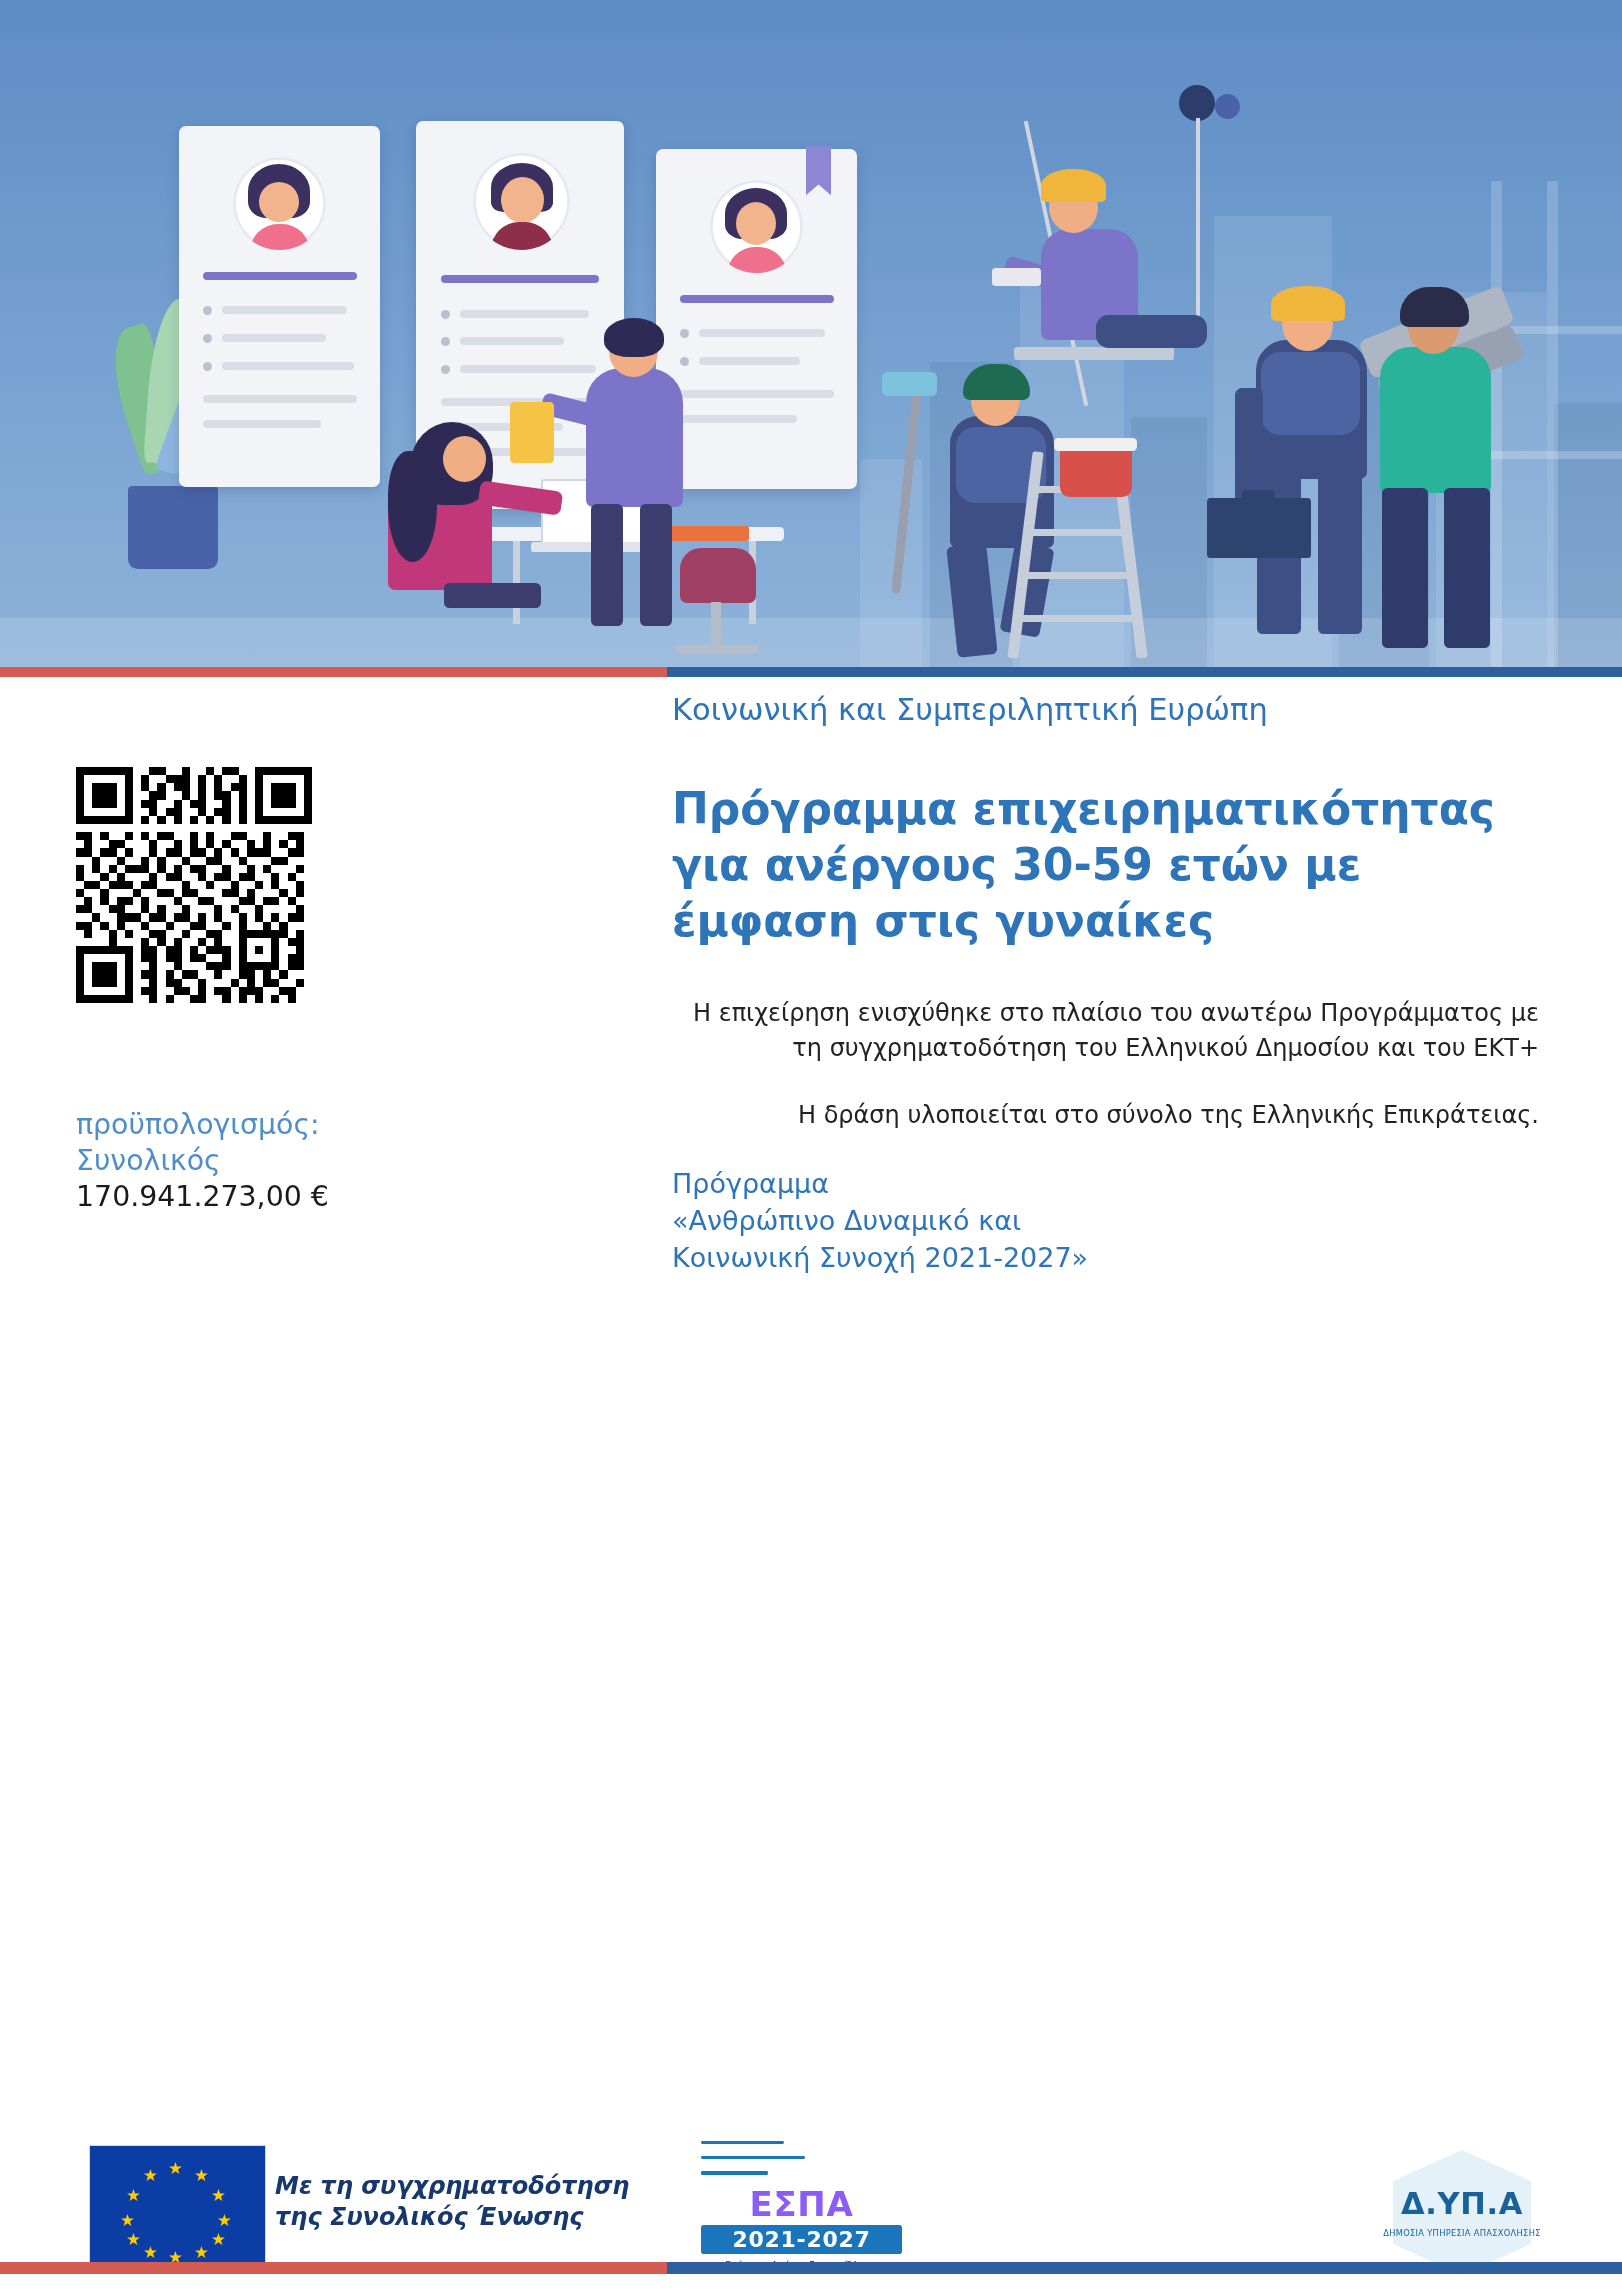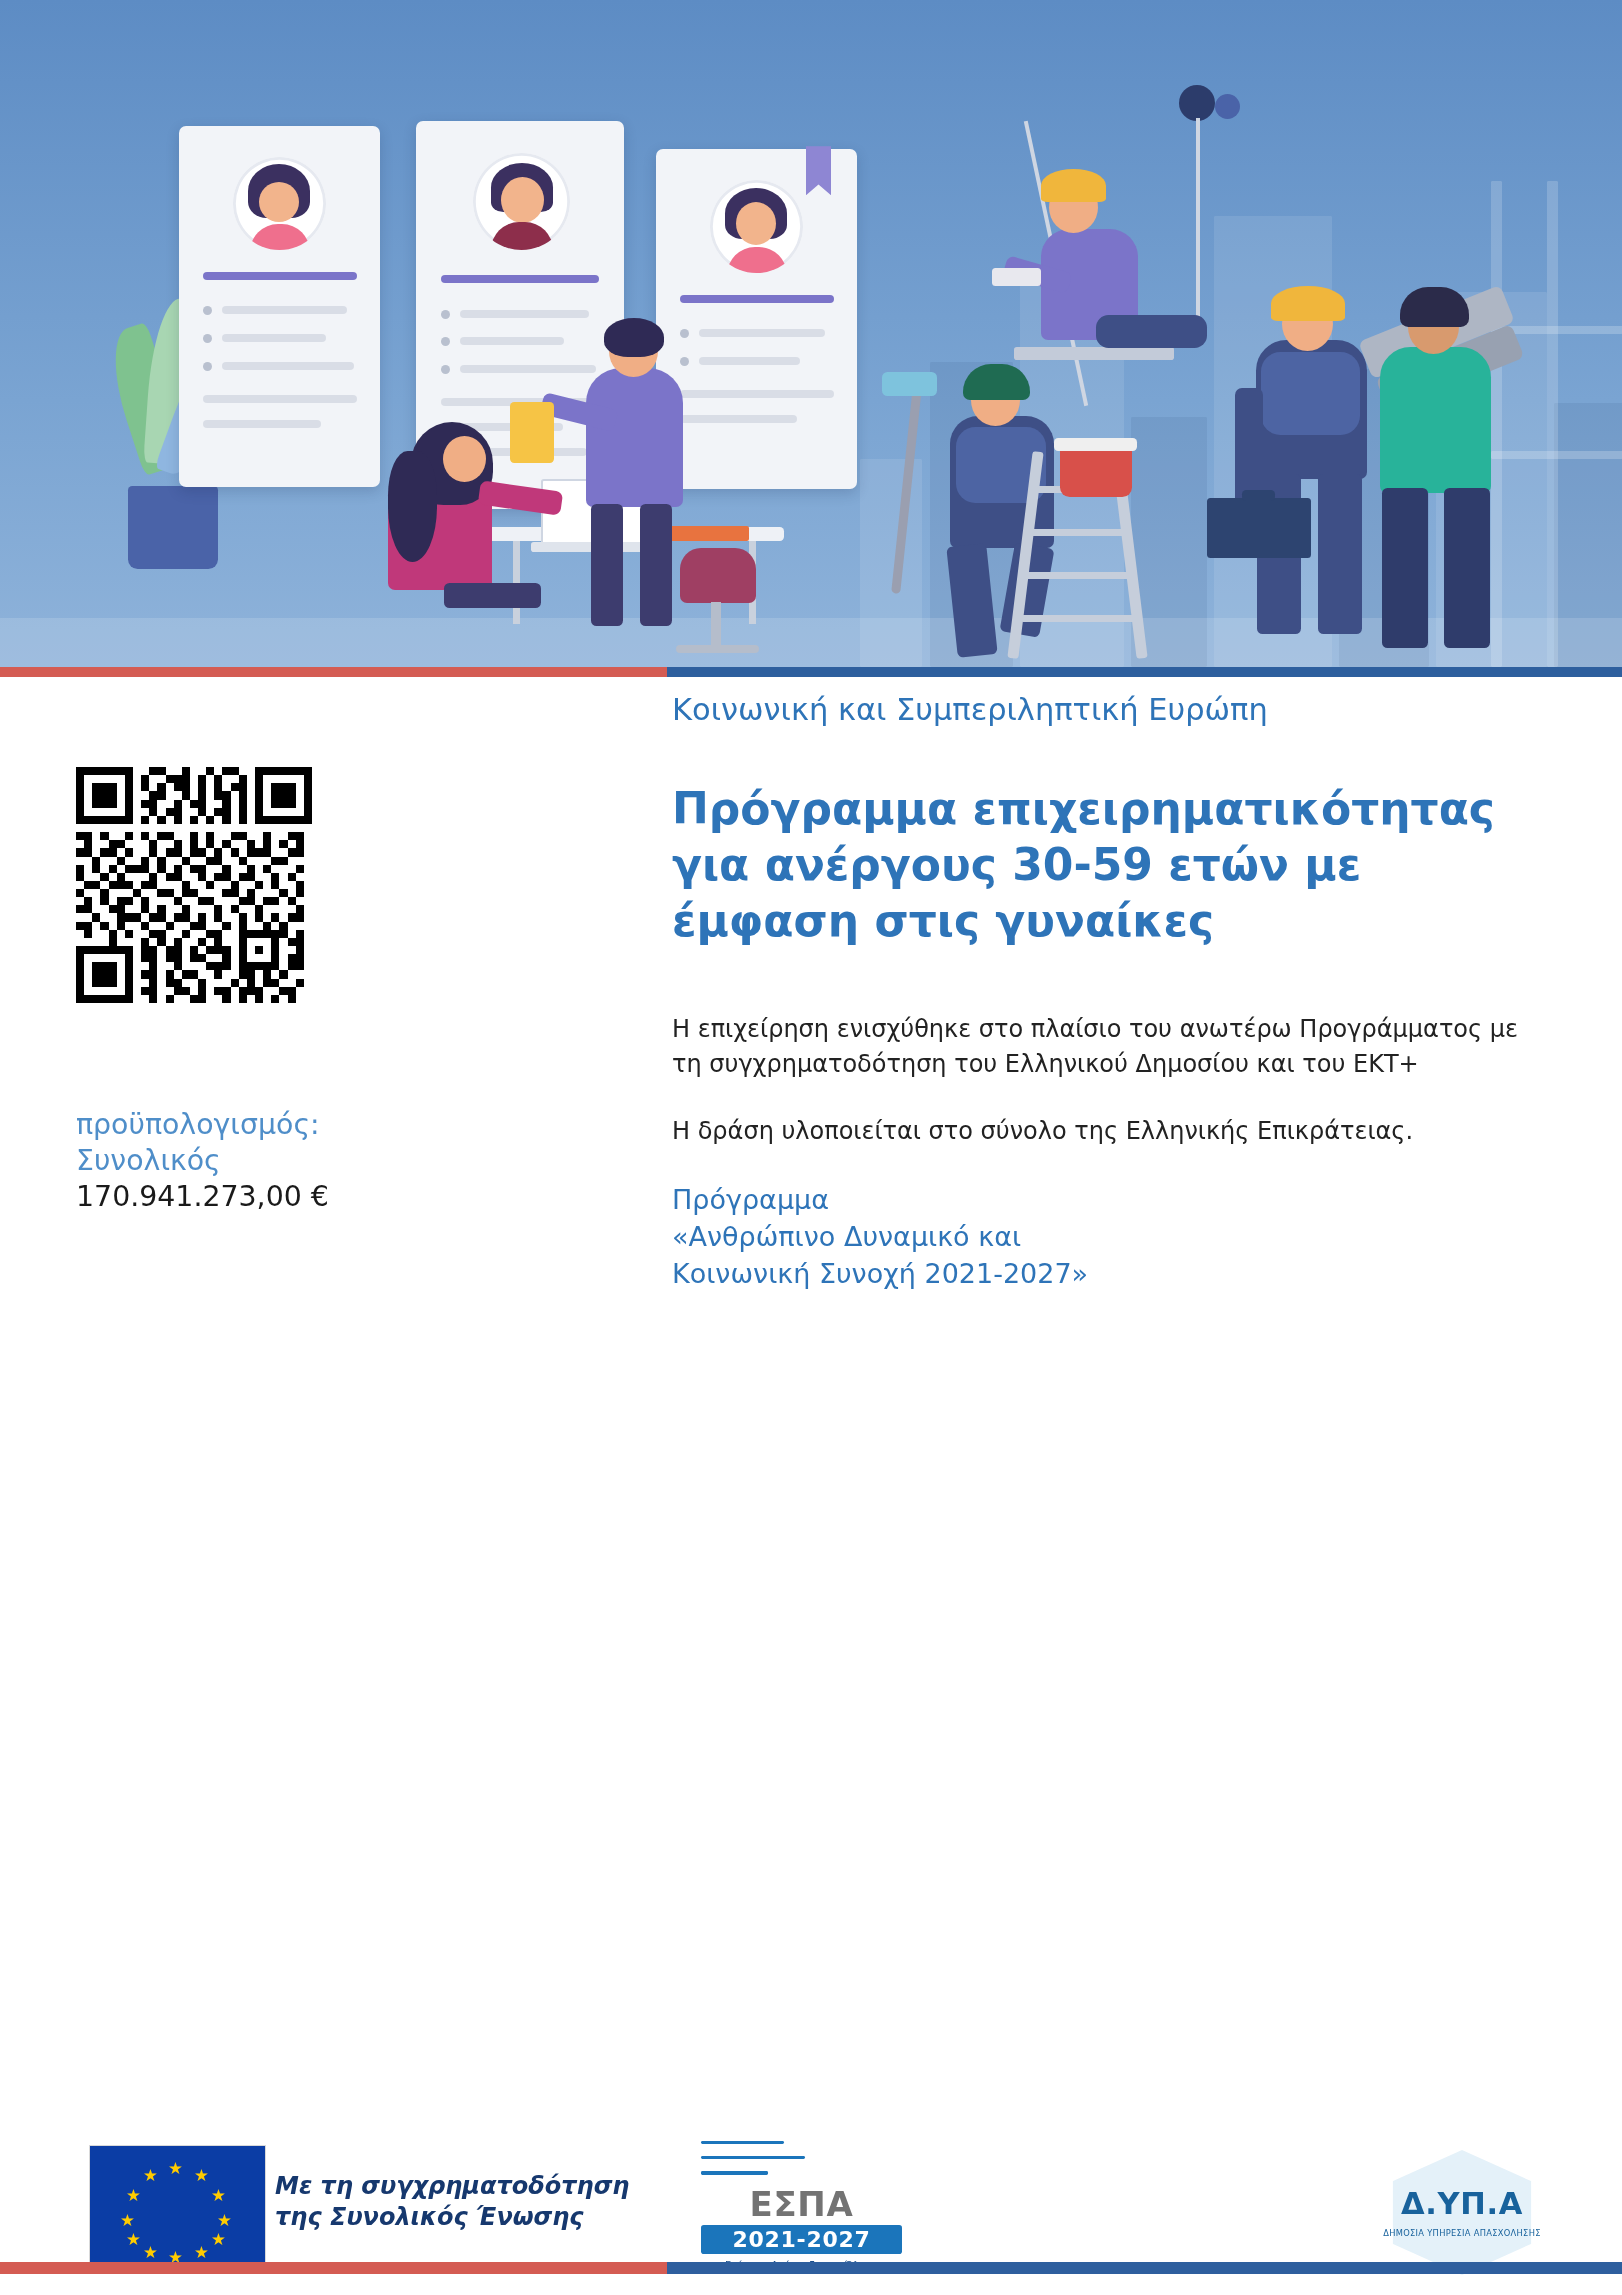--- a/index.html
+++ b/index.html
@@ -278,21 +278,21 @@
     line-height: 1.28;
     font-weight: bold;
     margin: 51px 0 0 0;
   }
   .body-p {
     color: #222222;
     font-size: 24px;
     line-height: 1.46;
     margin: 0 0 32px 0;
   }
-  .body-block { margin-top: 62px; }
+  .body-block { margin-top: 46px; text-align: right; }
   .prog-ref {
     color: #2e74b8;
     font-size: 27px;
     line-height: 1.38;
     margin: 25px 0 0 0;
   }
 
   
   .footer {
     position: absolute;
@@ -330,21 +330,21 @@
   }
   .espa-bars {
     height: 14px;
     display: flex;
     gap: 2.8px;
     justify-content: flex-start;
     margin-bottom: 1.4px;
   }
   .espa-bar { height: 3.5px; background: #1b75bb; border-radius: 1.4px; }
   .espa-title {
-    color: #737373;
+    color: #8b5cf6;
     font-size: 34px;
     font-weight: bold;
     letter-spacing: 0.7px;
     line-height: 1;
   }
   .espa-years {
     margin-top: 4.2px;
     background: #1b75bb;
     color: #ffffff;
     font-size: 22px;

